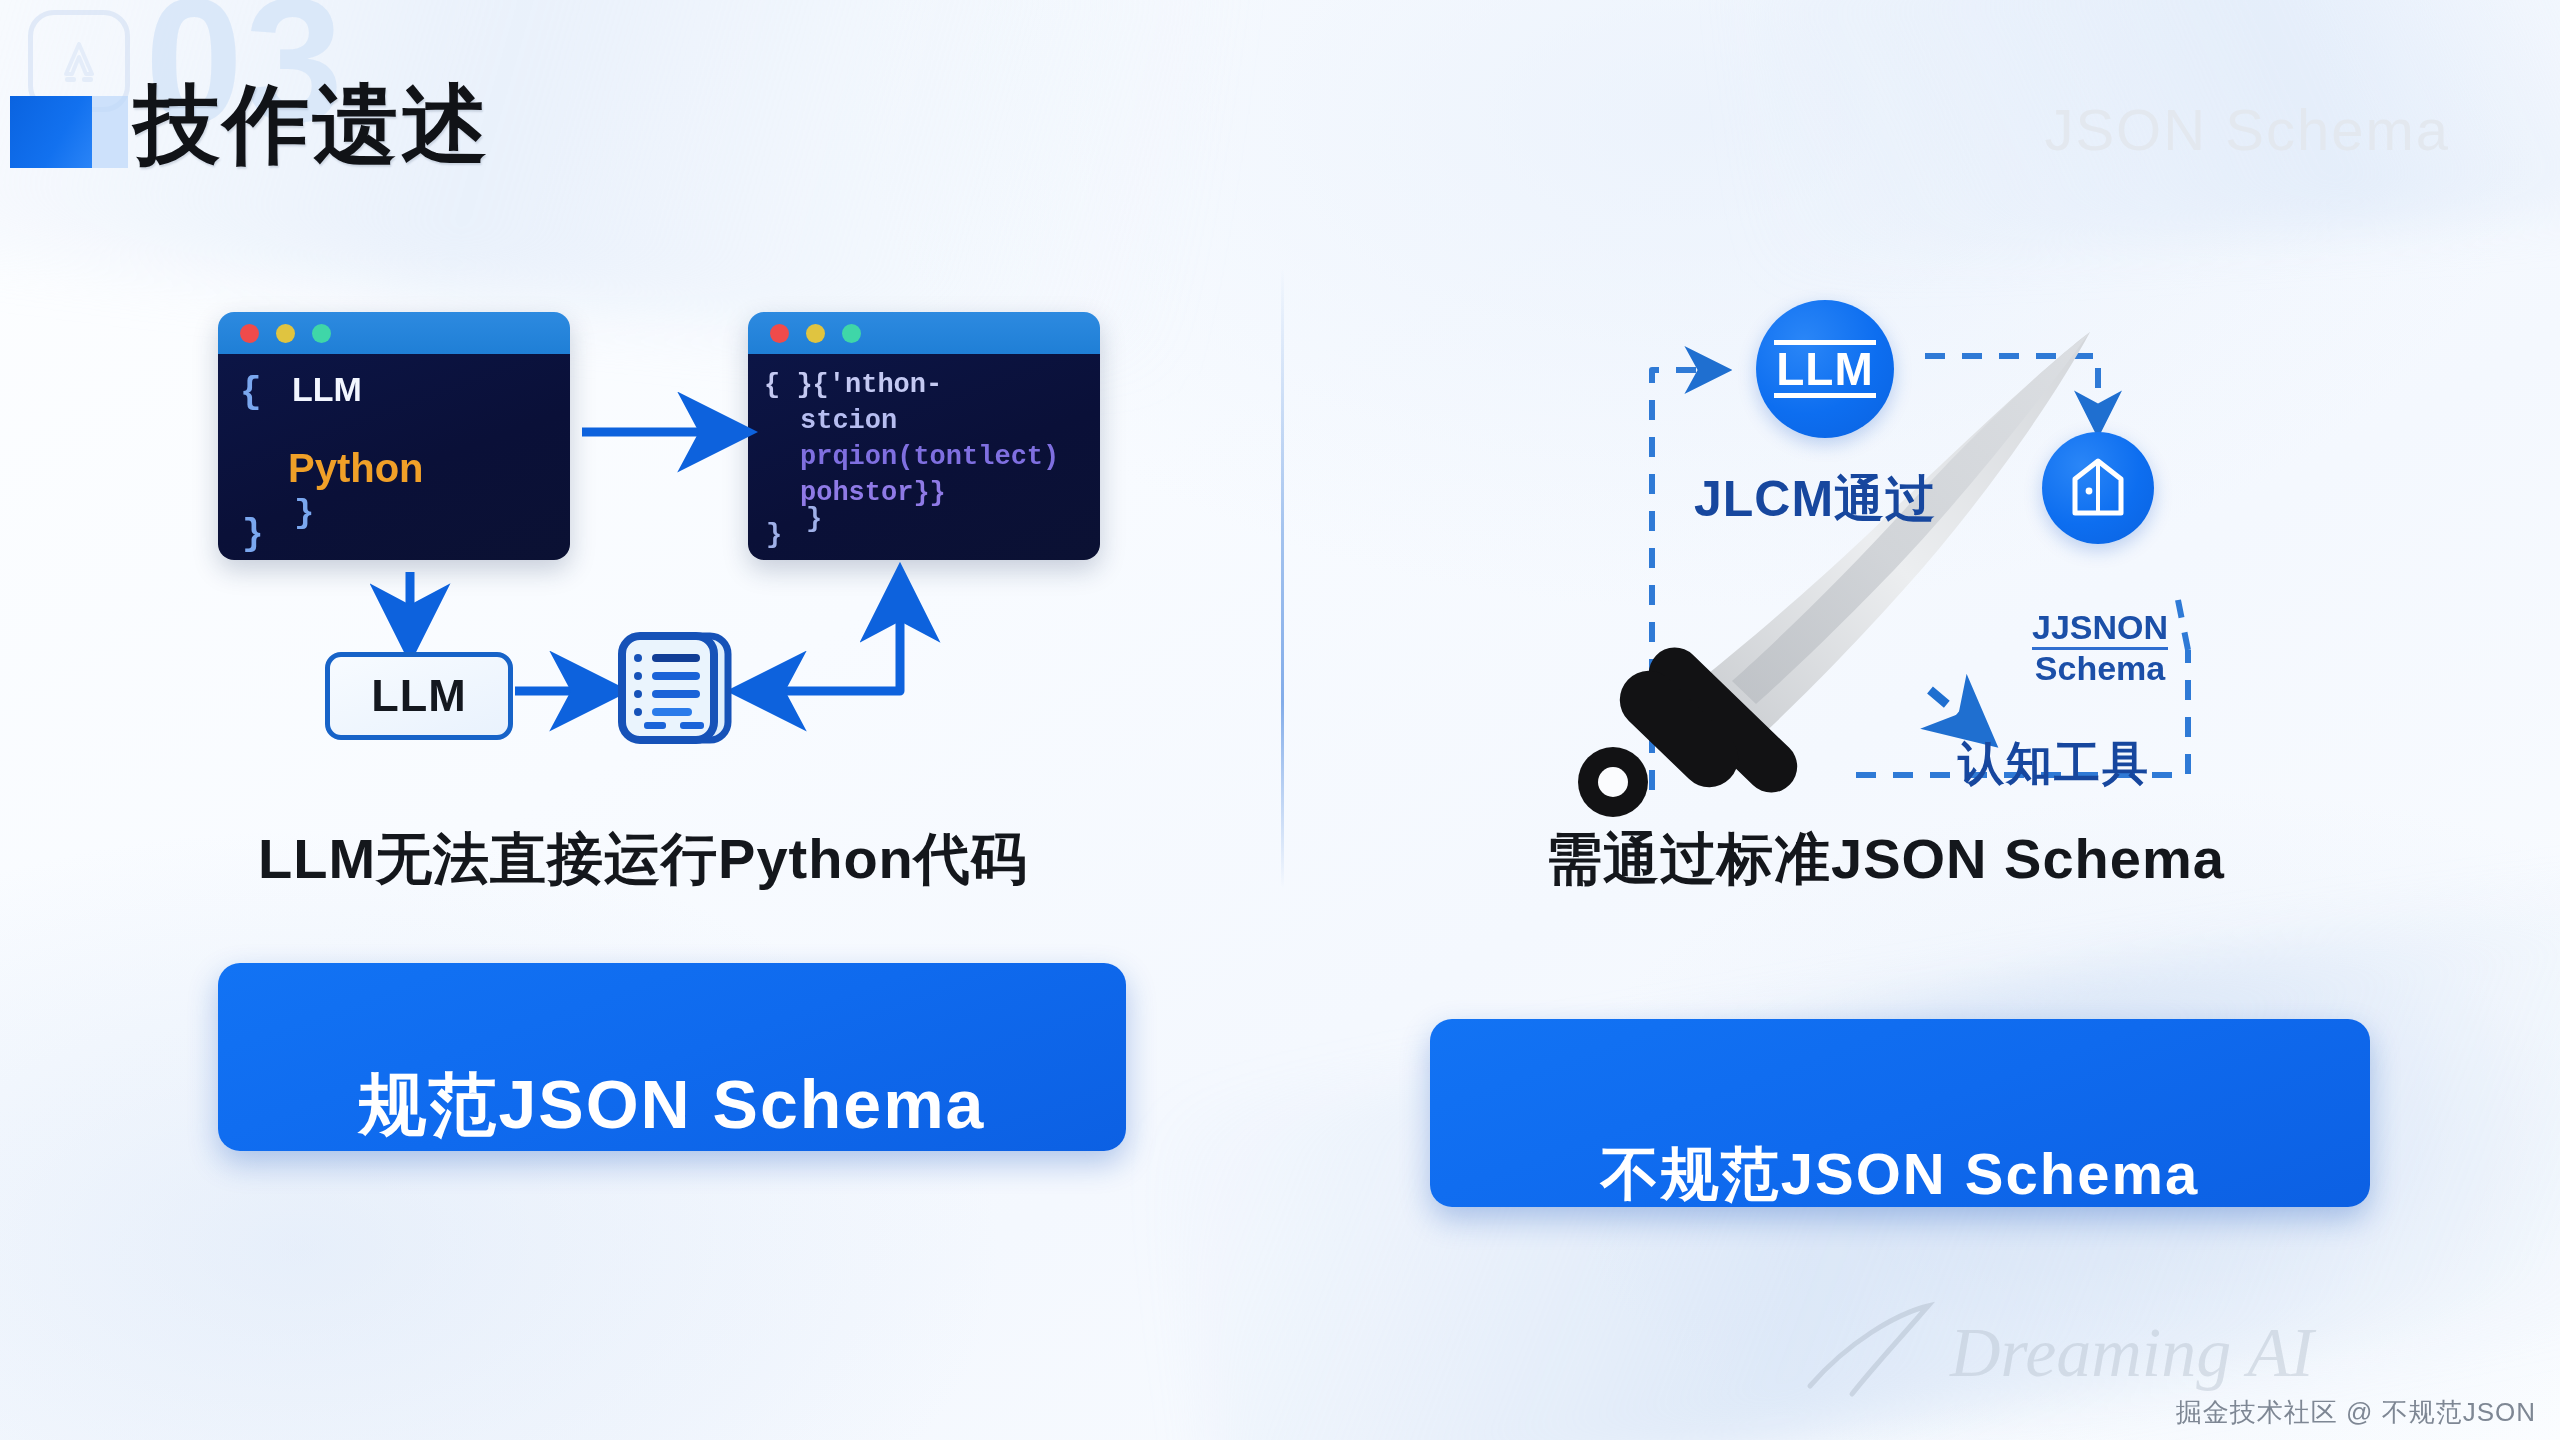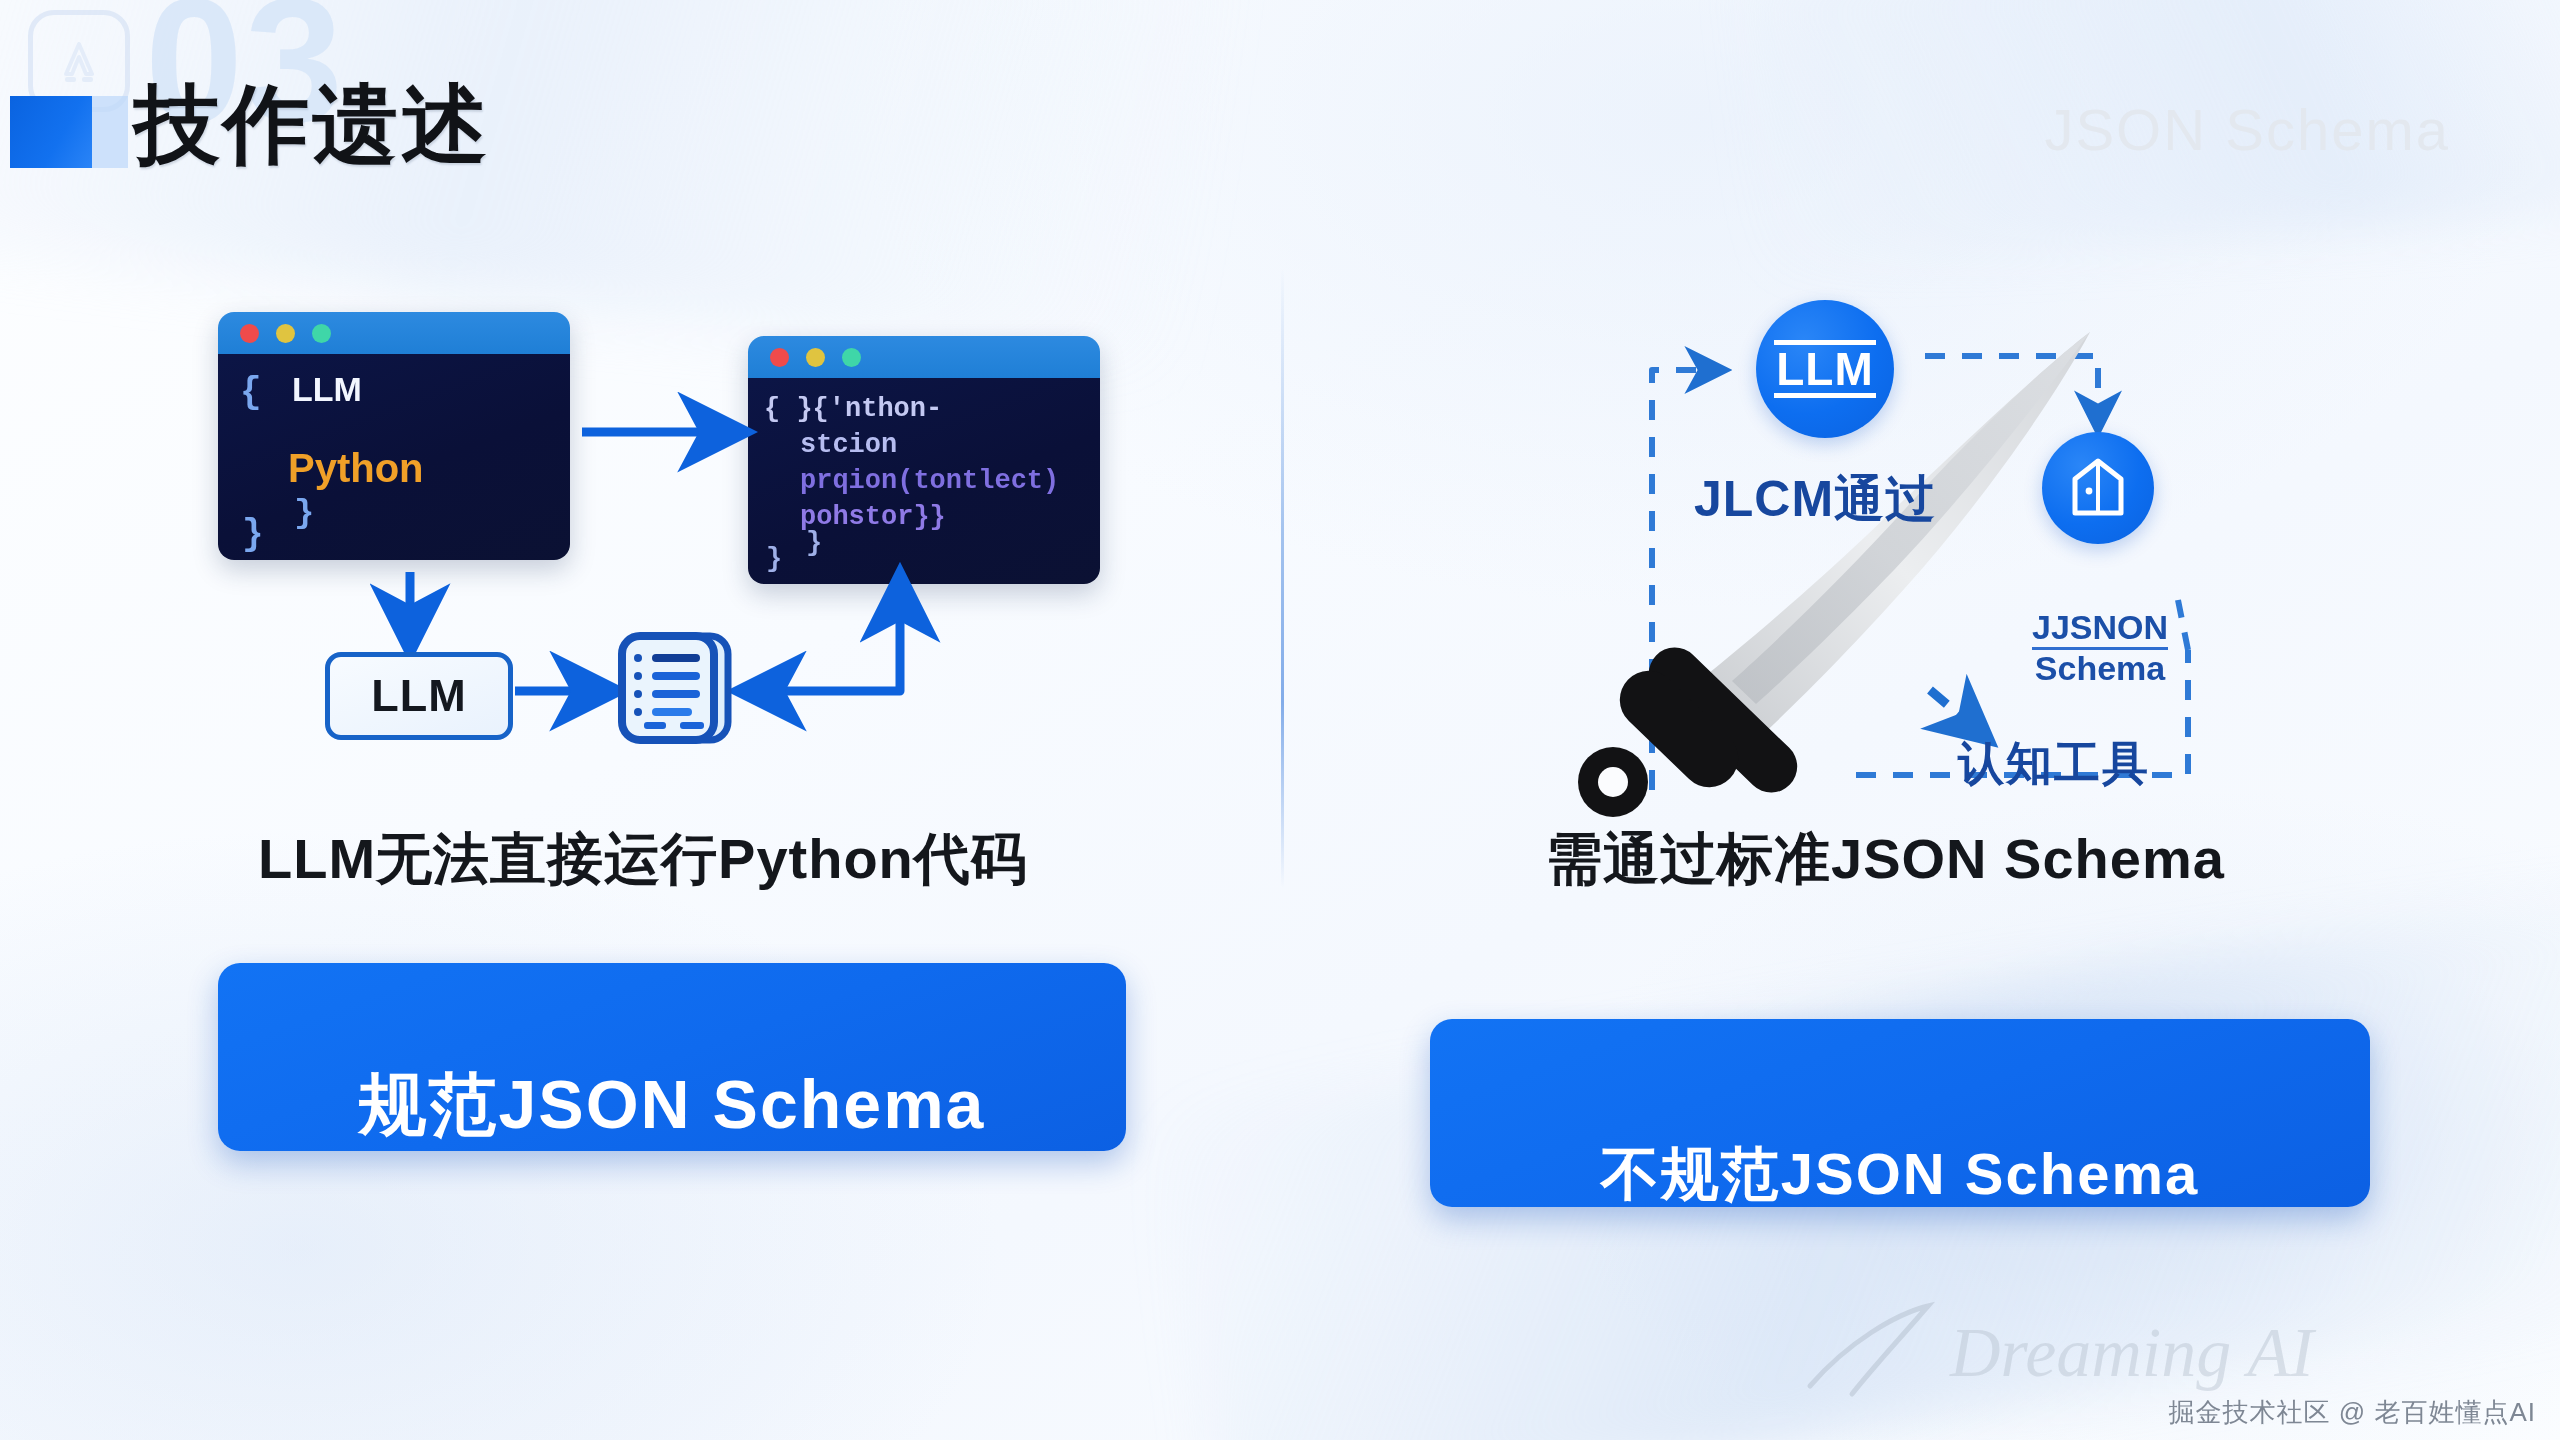--- a/index.html
+++ b/index.html
@@ -56,21 +56,21 @@
   
   .codewin{position:absolute;border-radius:16px;overflow:hidden;
            box-shadow:0 10px 26px rgba(25,45,85,.22);}
   .codewin .bar{height:42px;background:linear-gradient(180deg,#2d8ae0 0%,#1f7fd6 100%);
                 display:flex;align-items:center;padding-left:22px;gap:17px;}
   .dot{width:19px;height:19px;border-radius:50%;}
   .d-r{background:#ef4b4b}.d-y{background:#e0c440}.d-g{background:#3fd6a8}
   .codewin .body{background:linear-gradient(160deg,#0c1546 0%,#0a1038 55%,#0b1133 100%);
                  position:relative;}
   .cw1{left:218px;top:312px;width:352px;height:248px;}
-  .cw2{left:748px;top:312px;width:352px;height:248px;margin-top:24px;}
+  .cw2{left:748px;top:312px;width:352px;height:248px;}
   .cw1 .body{height:206px;}
   .cw2 .body{height:206px;}
   .ctok{position:absolute;font-family:"Liberation Mono","DejaVu Sans Mono",monospace;
         font-weight:700;white-space:pre;}
   .brace{color:#7aa7ef;}
   .c-llm{color:#f2f6ff;font-size:34px;font-family:"Liberation Sans",sans-serif;}
   .c-py{color:#f0a028;font-size:40px;font-family:"Liberation Sans",sans-serif;}
   .g-line{position:absolute;font-size:27px;font-family:"Liberation Mono",monospace;
           font-weight:700;filter:blur(.4px);white-space:nowrap;}
 
@@ -299,15 +299,15 @@
   </div>
 
 
   <div class="dream">
     <svg width="560" height="130" viewBox="0 0 560 130">
       <path d="M10,96 C48,52 96,24 128,16 C104,44 74,76 52,104" fill="none" stroke="#aab6c4" stroke-width="5" stroke-linecap="round"></path>
       <text x="150" y="86" font-family="Liberation Serif, serif" font-style="italic" font-size="70" fill="#b4bfcc">Dreaming AI</text>
     </svg>
   </div>
 
-  <div class="credit">掘金技术社区 @ 老百姓懂点AI</div>
+  <div class="credit">掘金技术社区 @ 不规范JSON</div>
 
 </div>
 
 </body></html>

